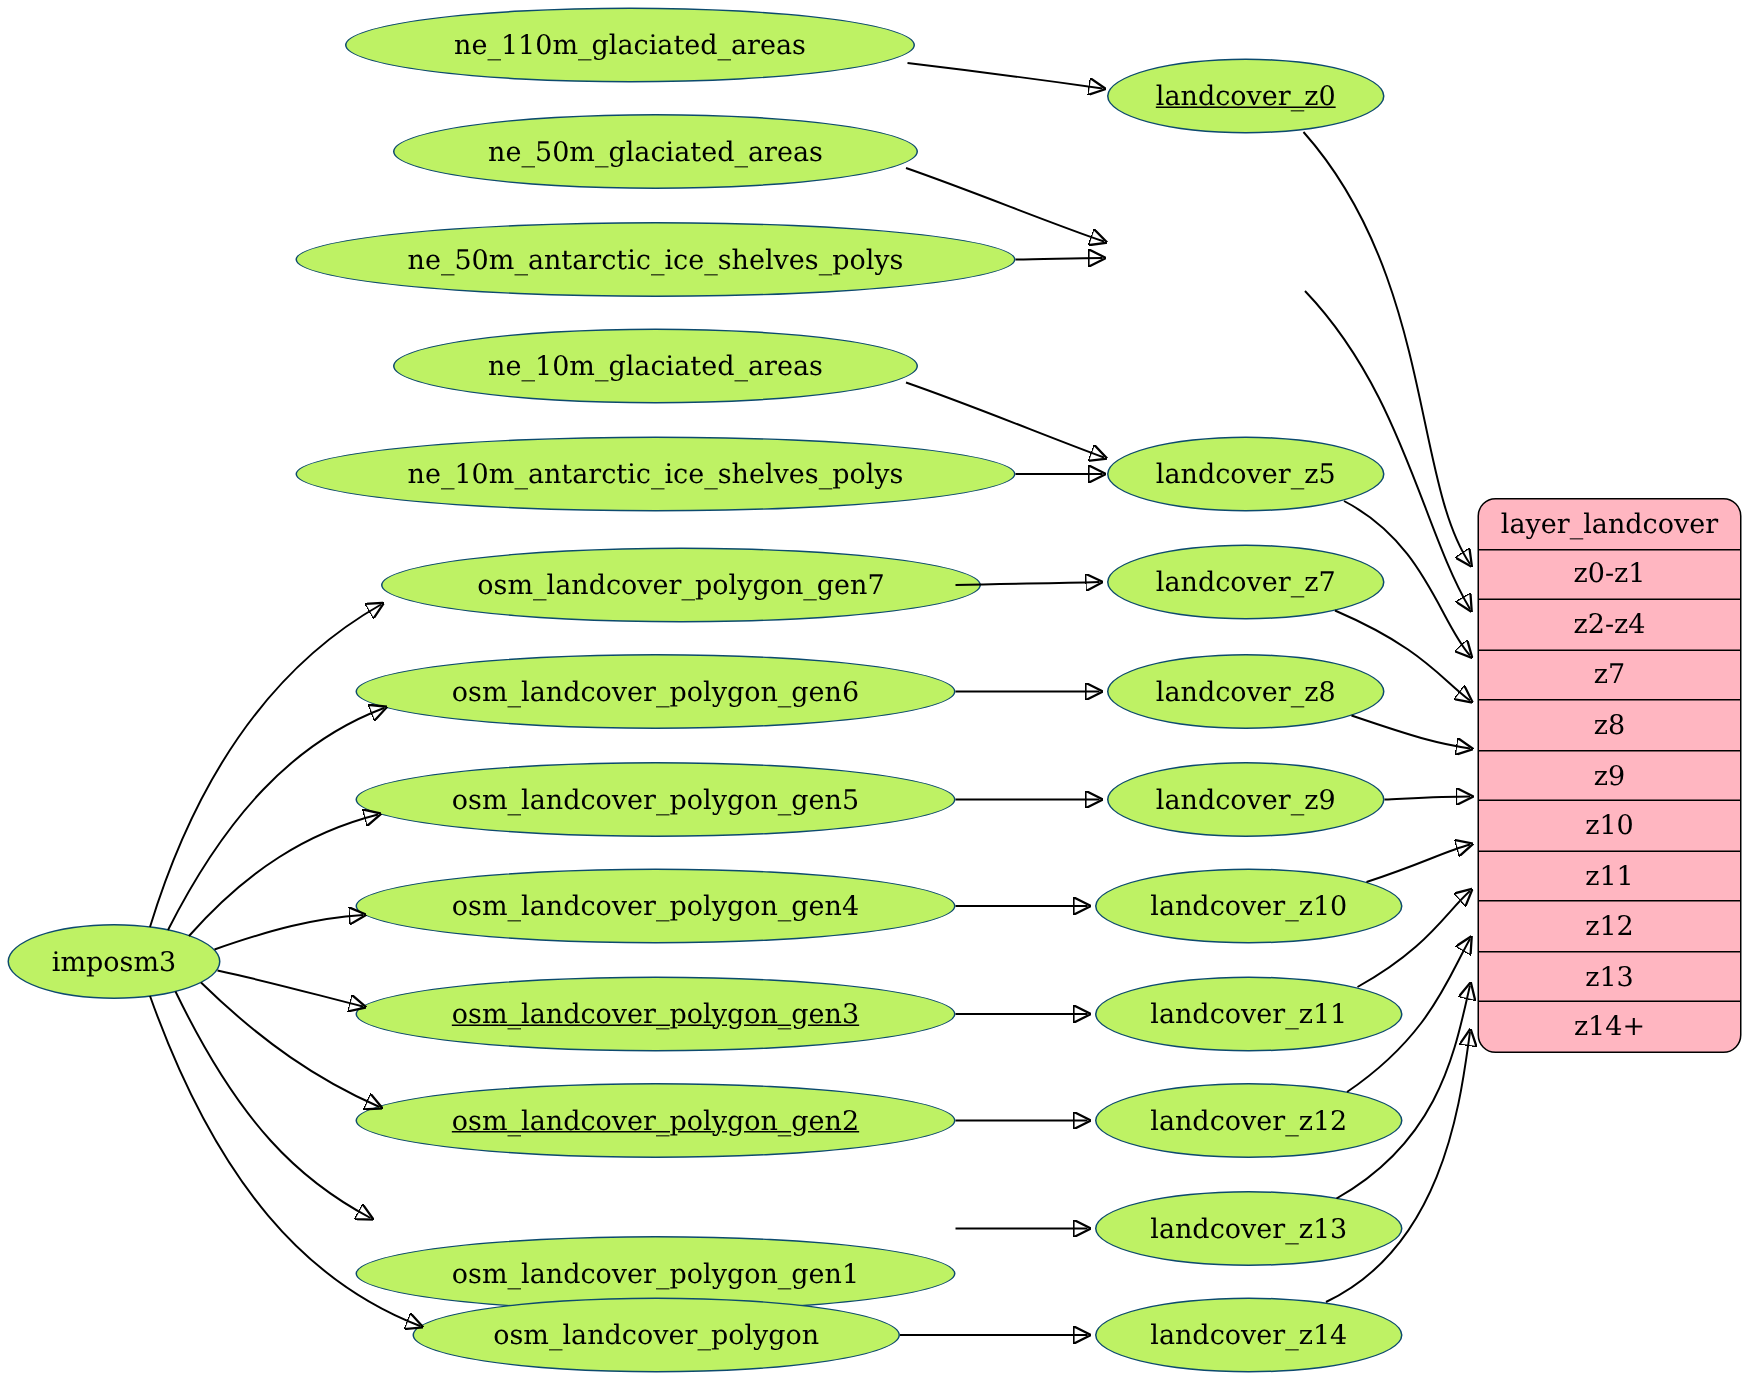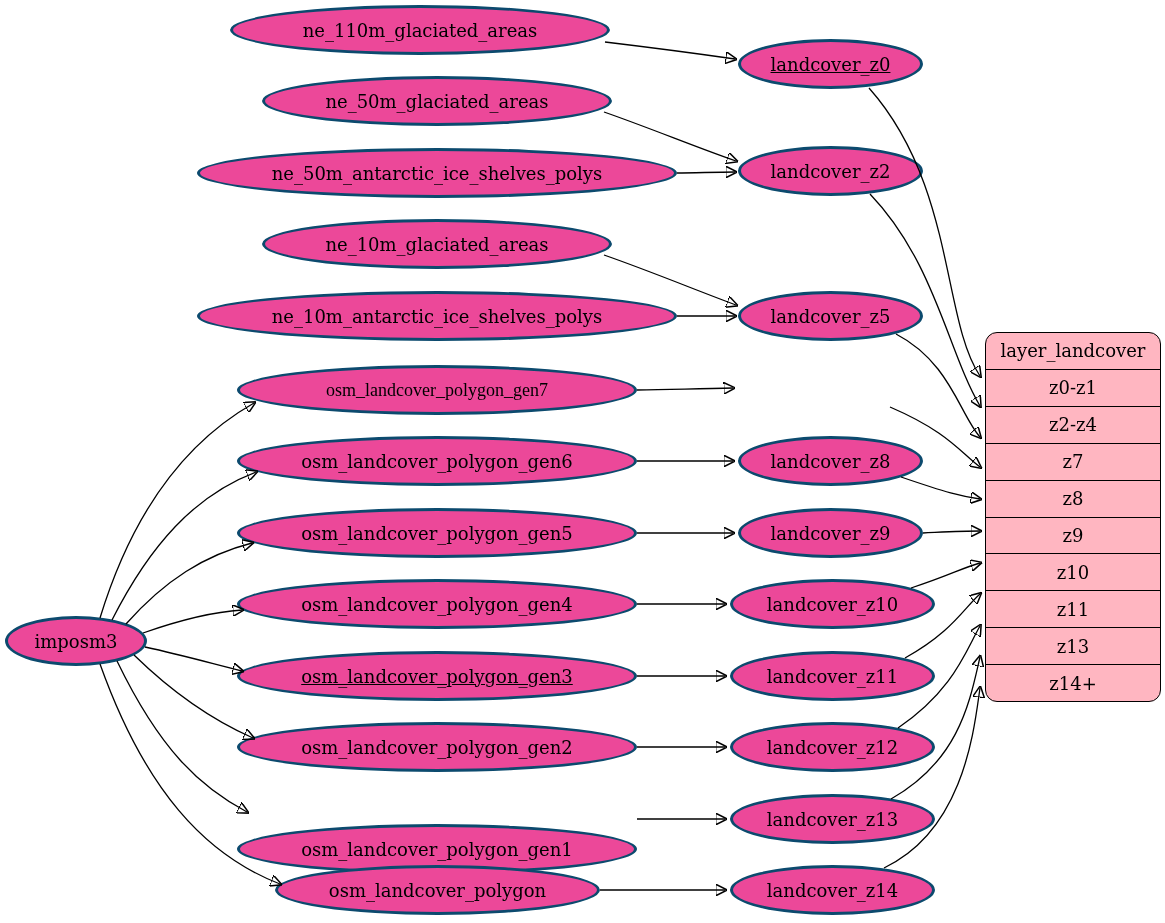--- a/index.html
+++ b/index.html
@@ -2,23 +2,23 @@
 <html><head>
 <meta charset="utf-8">
 <style>
   html,body{margin:0;padding:0;background:#fff;}
   .canvas{
     position:relative;width:1165px;height:923px;background:#ffffff;
     font-family:"DejaVu Serif","Liberation Serif",serif;
     font-size:18px;color:#000;overflow:hidden;
   }
   .ellipse{
-    position:absolute;border:3px solid #0c4a6e;border-radius:50%;
+    position:absolute;border:1px solid #0c4a6e;border-radius:50%;
     display:flex;align-items:center;justify-content:center;
-    background:#ec4899;white-space:nowrap;box-sizing:border-box;
+    background:#bef264;white-space:nowrap;box-sizing:border-box;
   }
   .record{
     position:absolute;left:985px;top:332px;width:176px;height:370px;
     background:#ffb6c1;border:1px solid #000;border-radius:12px;
     display:flex;flex-direction:column;box-sizing:border-box;overflow:hidden;
   }
   .record-row{
     flex:1;display:flex;align-items:center;justify-content:center;
     border-top:1px solid #000;
   }
@@ -31,49 +31,50 @@
 
 <div class="canvas">
 
   <div class="ellipse" style="left:5px;top:616px;width:142px;height:50px;">imposm3</div>
 
   <div class="ellipse" style="left:230px;top:5px;width:380px;height:50px;">ne_110m_glaciated_areas</div>
   <div class="ellipse" style="left:262px;top:76px;width:350px;height:50px;">ne_50m_glaciated_areas</div>
   <div class="ellipse" style="left:197px;top:148px;width:480px;height:50px;">ne_50m_antarctic_ice_shelves_polys</div>
   <div class="ellipse" style="left:262px;top:219px;width:350px;height:50px;">ne_10m_glaciated_areas</div>
   <div class="ellipse" style="left:197px;top:291px;width:480px;height:50px;">ne_10m_antarctic_ice_shelves_polys</div>
-  <div class="ellipse" style="left:237px;top:365px;width:400px;height:50px;font-family:Liberation Serif, serif;">osm_landcover_polygon_gen7</div>
+  <div class="ellipse" style="left:254px;top:365px;width:400px;height:50px;">osm_landcover_polygon_gen7</div>
   <div class="ellipse" style="left:237px;top:436px;width:400px;height:50px;">osm_landcover_polygon_gen6</div>
   <div class="ellipse" style="left:237px;top:508px;width:400px;height:50px;">osm_landcover_polygon_gen5</div>
   <div class="ellipse" style="left:237px;top:579px;width:400px;height:50px;">osm_landcover_polygon_gen4</div>
   <div class="ellipse" style="left:237px;top:651px;width:400px;height:50px;text-decoration:underline;">osm_landcover_polygon_gen3</div>
-  <div class="ellipse" style="left:237px;top:722px;width:400px;height:50px;">osm_landcover_polygon_gen2</div>
+  <div class="ellipse" style="left:237px;top:722px;width:400px;height:50px;text-decoration:underline;">osm_landcover_polygon_gen2</div>
   <div class="ellipse" style="left:237px;top:824px;width:400px;height:50px;">osm_landcover_polygon_gen1</div>
   <div class="ellipse" style="left:275px;top:865px;width:325px;height:50px;">osm_landcover_polygon</div>
 
   <div class="ellipse" style="left:738px;top:39px;width:185px;height:50px;text-decoration:underline;">landcover_z0</div>
-  <div class="ellipse" style="left:738px;top:146px;width:185px;height:50px;">landcover_z2</div>
   <div class="ellipse" style="left:738px;top:291px;width:185px;height:50px;">landcover_z5</div>
+  <div class="ellipse" style="left:738px;top:363px;width:185px;height:50px;">landcover_z7</div>
   <div class="ellipse" style="left:738px;top:436px;width:185px;height:50px;">landcover_z8</div>
   <div class="ellipse" style="left:738px;top:508px;width:185px;height:50px;">landcover_z9</div>
   <div class="ellipse" style="left:730px;top:579px;width:205px;height:50px;">landcover_z10</div>
   <div class="ellipse" style="left:730px;top:651px;width:205px;height:50px;">landcover_z11</div>
   <div class="ellipse" style="left:730px;top:722px;width:205px;height:50px;">landcover_z12</div>
   <div class="ellipse" style="left:730px;top:794px;width:205px;height:50px;">landcover_z13</div>
   <div class="ellipse" style="left:730px;top:865px;width:205px;height:50px;">landcover_z14</div>
 
   <div class="record">
     <div class="record-row">layer_landcover</div>
     <div class="record-row">z0-z1</div>
     <div class="record-row">z2-z4</div>
     <div class="record-row">z7</div>
     <div class="record-row">z8</div>
     <div class="record-row">z9</div>
     <div class="record-row">z10</div>
     <div class="record-row">z11</div>
+    <div class="record-row">z12</div>
     <div class="record-row">z13</div>
     <div class="record-row">z14+</div>
   </div>
 
   <svg class="edges" width="1165" height="923" viewBox="0 0 1165 923">
     <defs>
       <marker id="arrow" viewBox="0 0 10 10" refX="8" refY="5" markerWidth="9" markerHeight="9" orient="auto-start-reverse">
         <path d="M0,0 L10,5 L0,10 z" fill="#000" stroke="none"></path>
       </marker>
     </defs>

